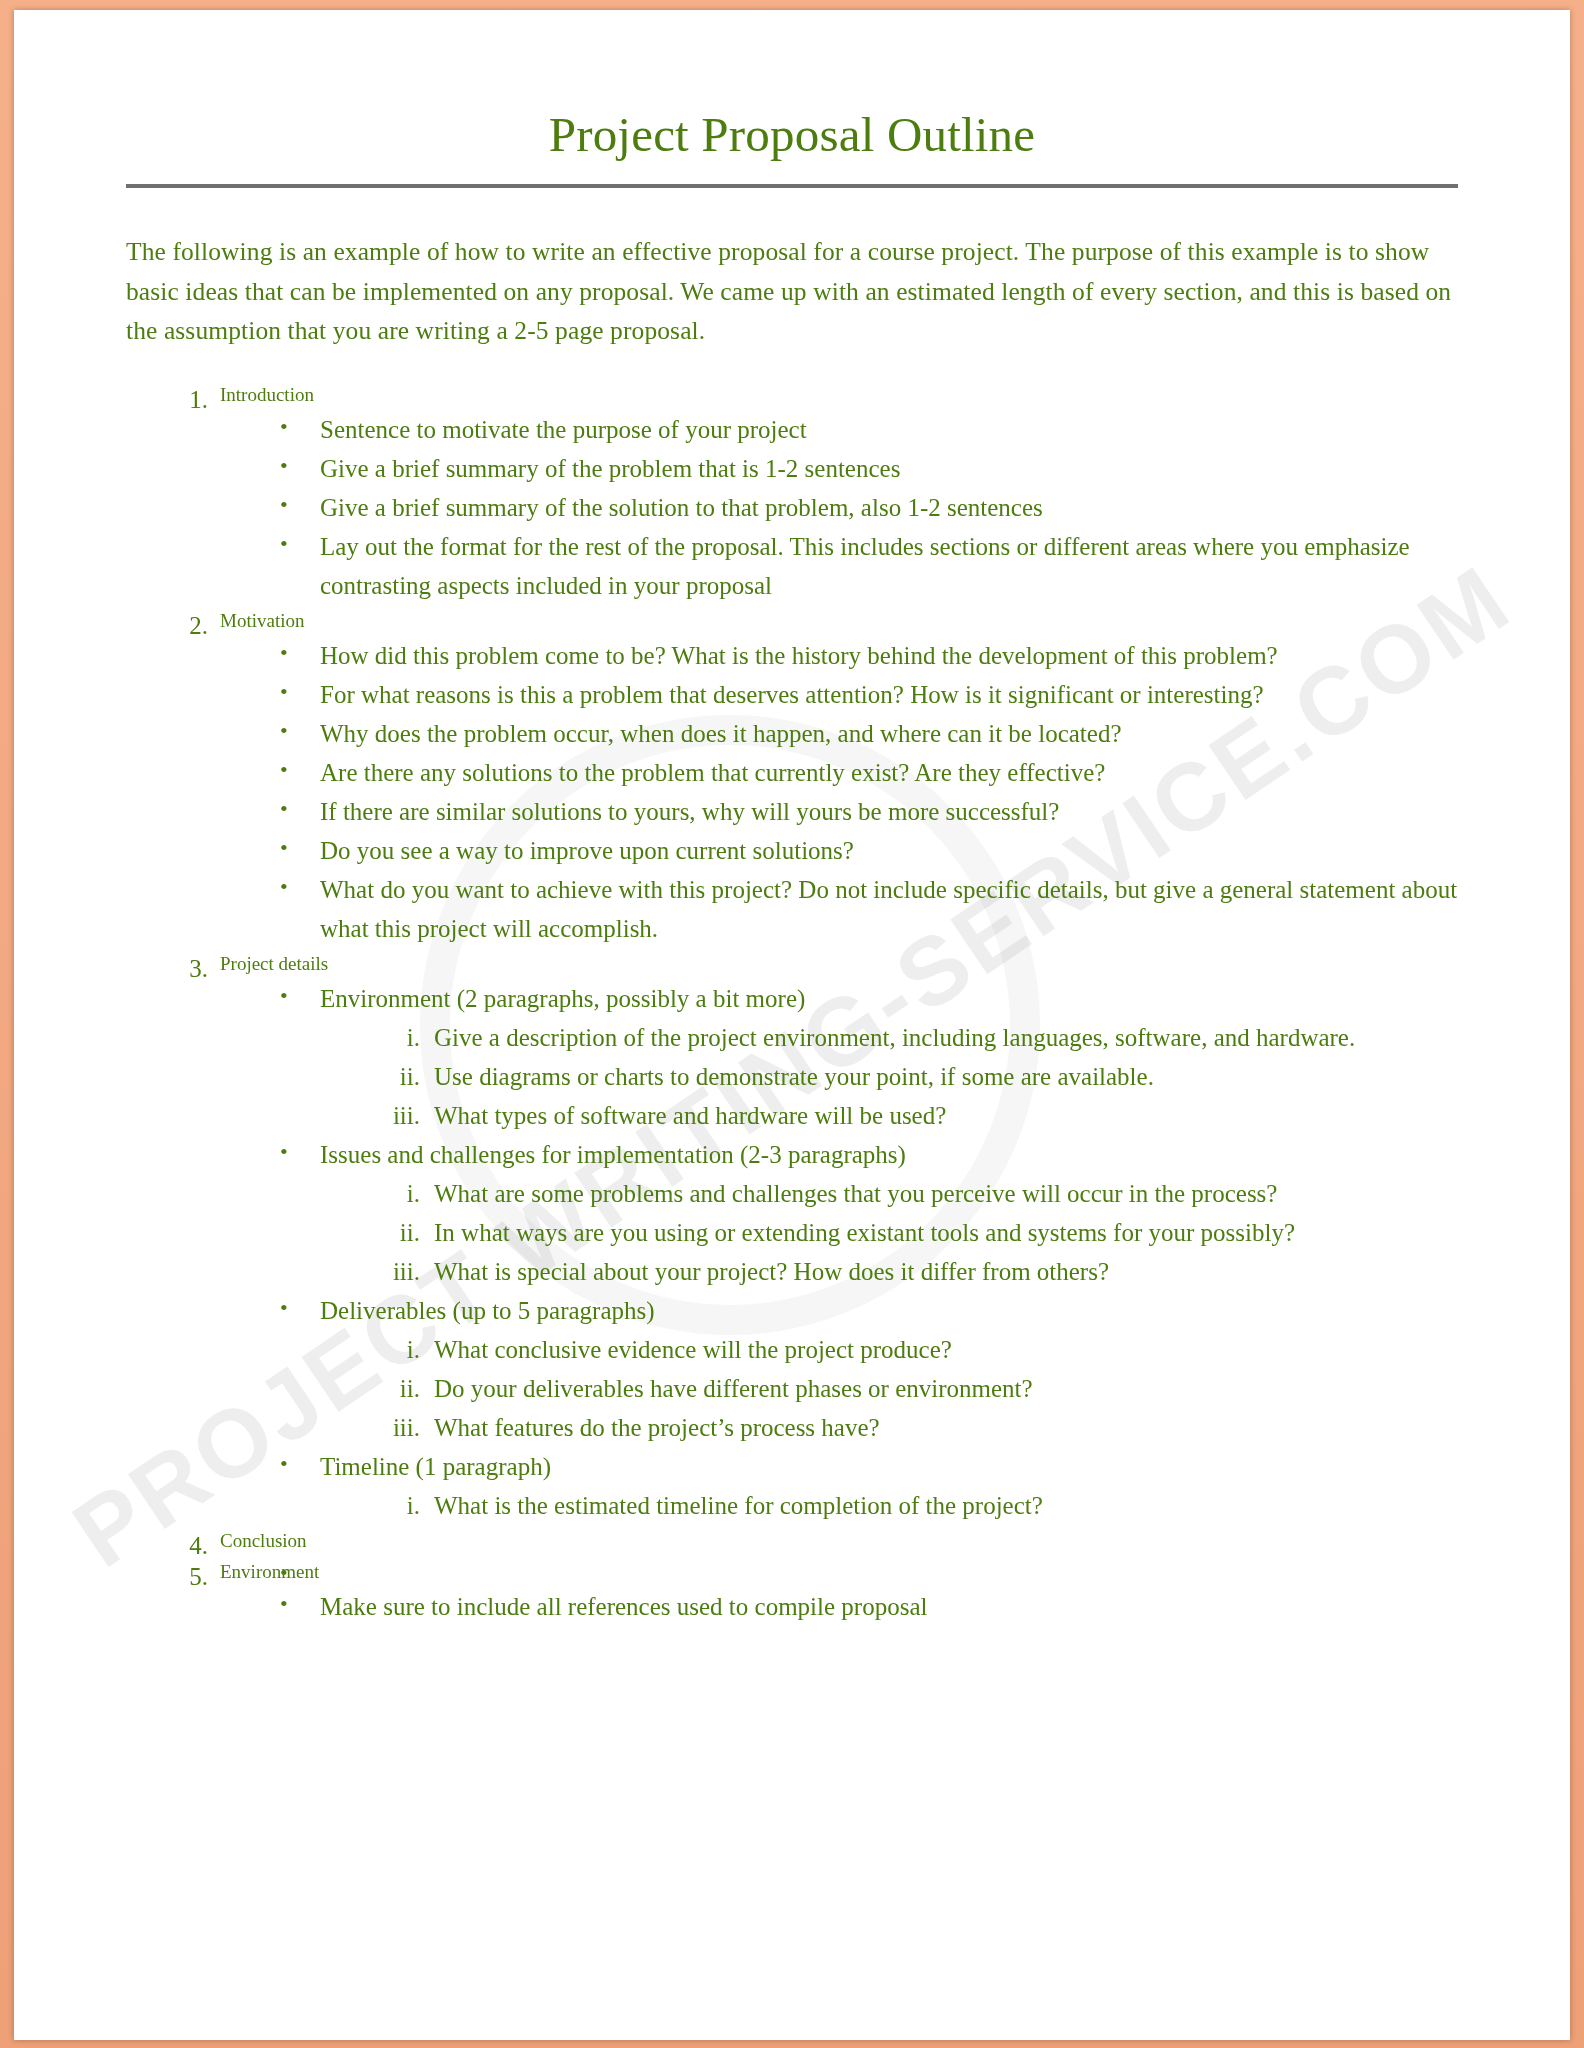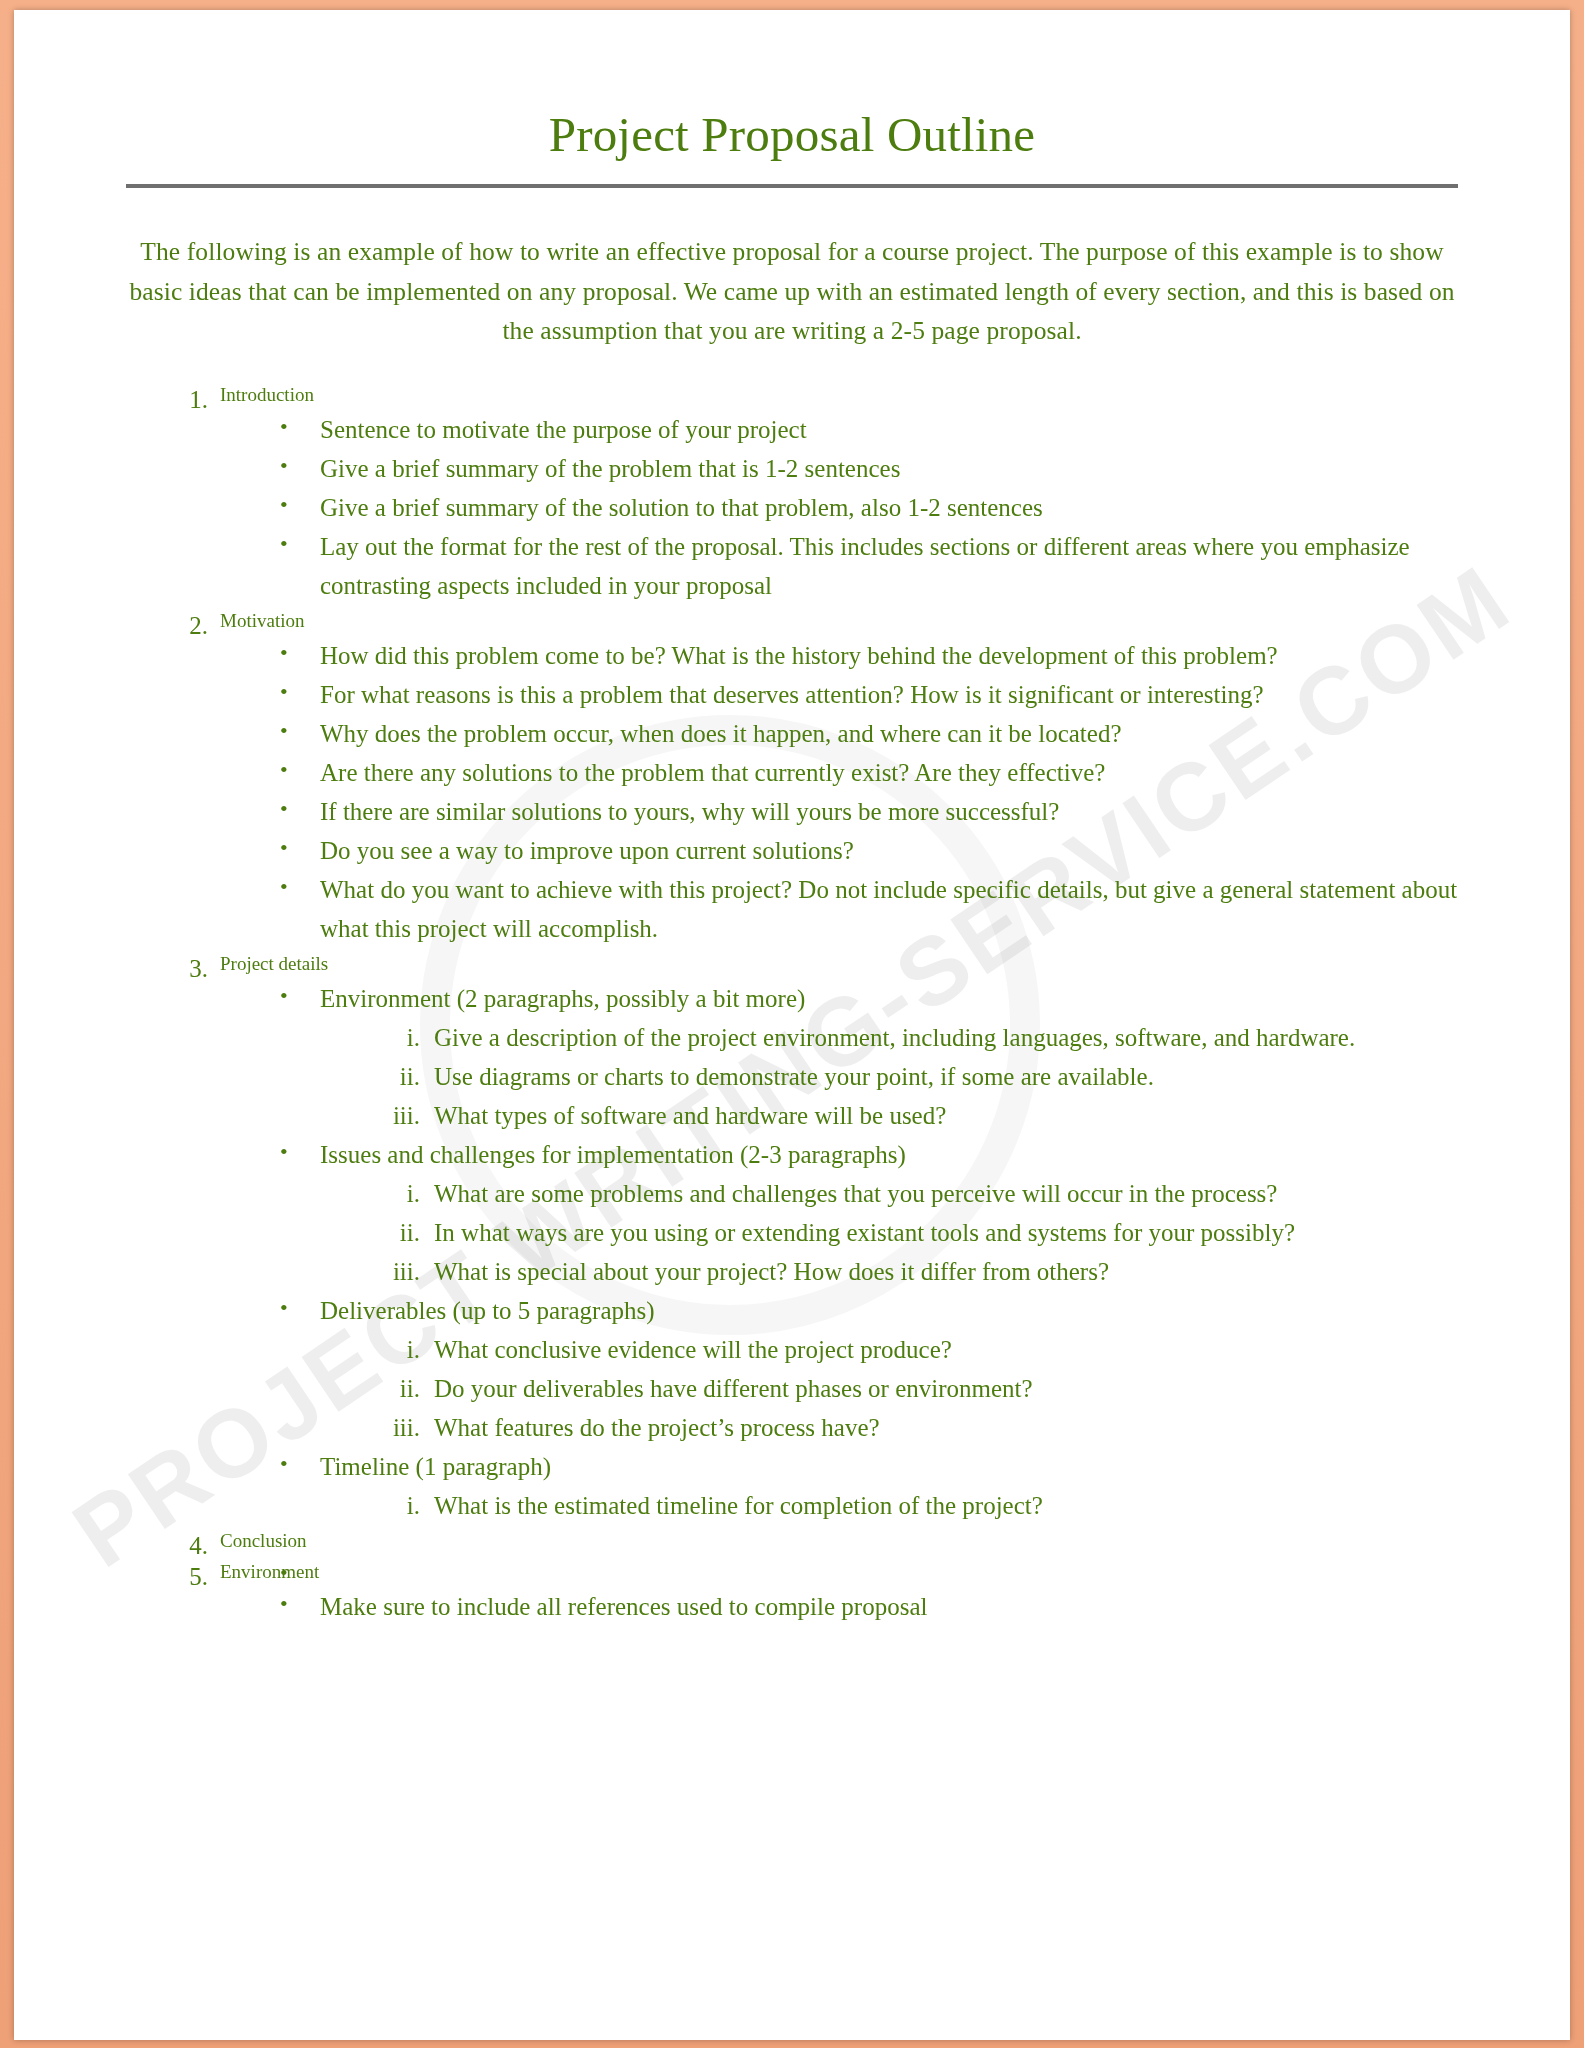--- a/index.html
+++ b/index.html
@@ -87,21 +87,21 @@
     margin: 22px 0 0 0;
     height: 4px;
     background: #6f6f6f;
     border: 0;
   }
 
   p.intro {
     margin: 44px 0 0 0;
     font-size: 25.5px;
     line-height: 1.56;
-    text-align: center;
+    text-align: left;
     letter-spacing: 0.1px;
   }
 
   ol.outline {
     list-style: none;
     margin: 30px 0 0 0;
     padding: 0 0 0 42px;
     font-size: 25px;
   }
   ol.outline > li {

